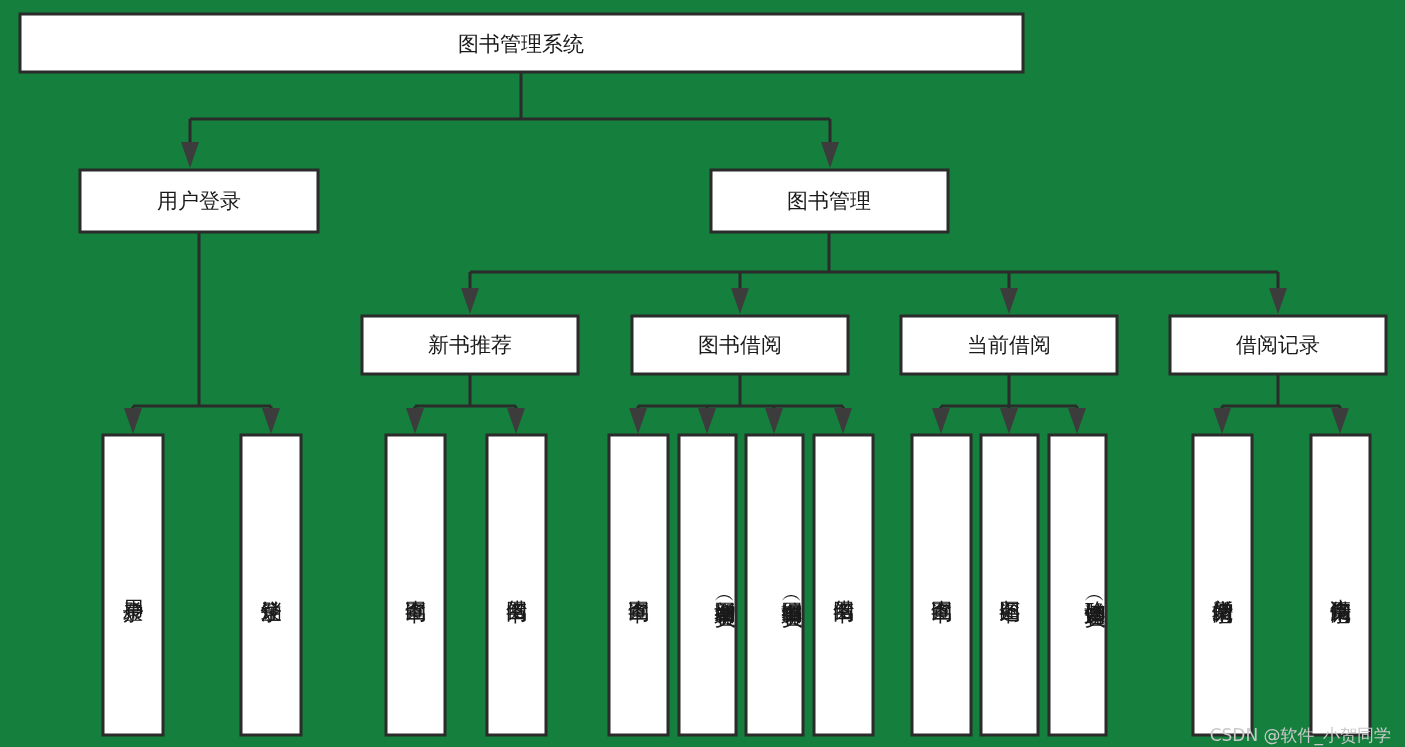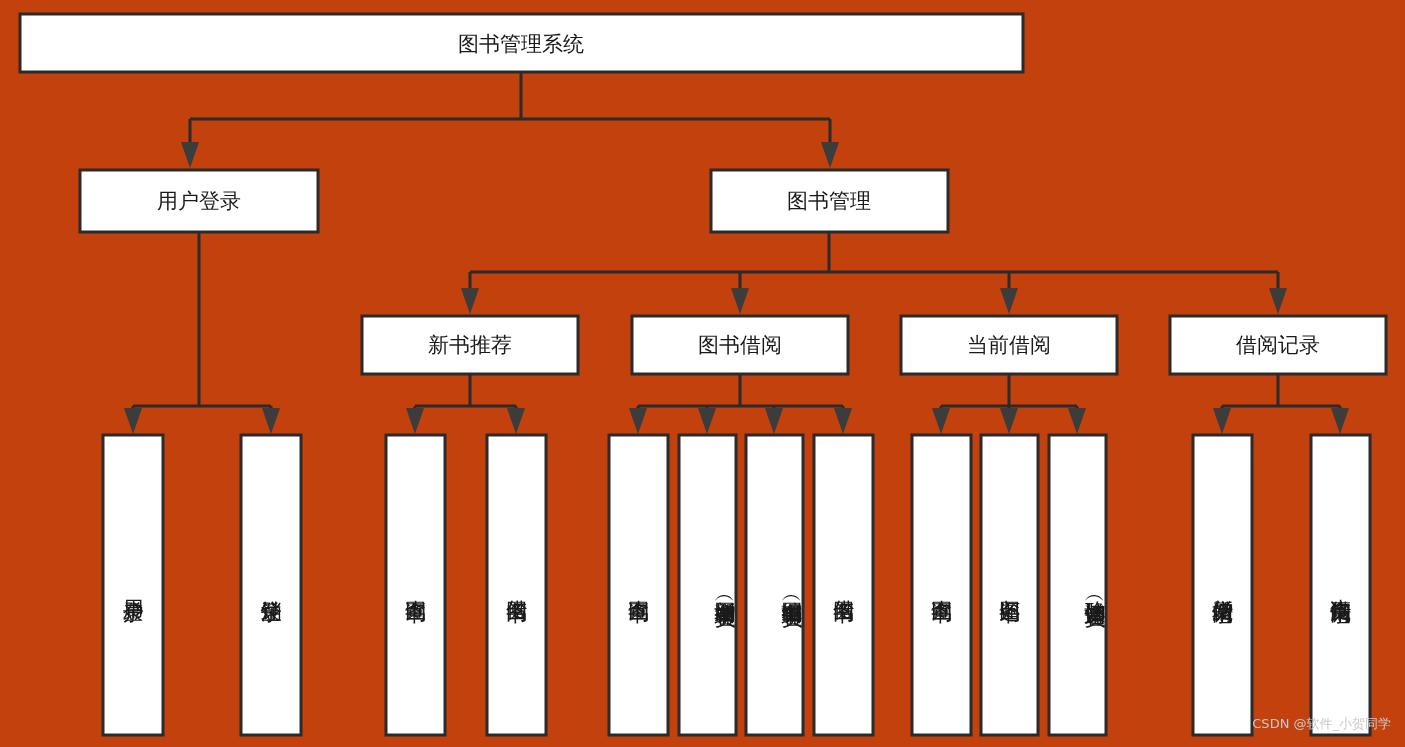--- a/index.html
+++ b/index.html
@@ -10,21 +10,21 @@
   body {
     width: 1405px;
     height: 747px;
     font-family: "DejaVu Sans", "Liberation Sans", sans-serif;
     overflow: hidden;
   }
   #diagram-root {
     position: relative;
     width: 1405px;
     height: 747px;
-    background: #c2410c;
+    background: #15803d;
   }
   svg#tree-svg {
     position: absolute;
     left: 0;
     top: 0;
     width: 1405px;
     height: 747px;
   }
   .node-box {
     fill: #ffffff;
@@ -57,23 +57,23 @@
     line-height: 1.06;
     color: #1a1a1a;
     letter-spacing: 1px;
     white-space: nowrap;
     pointer-events: none;
     text-align: center;
   }
   .watermark {
     position: absolute;
     right: 14px;
-    bottom: 14px;
-    font-family: "DejaVu Sans", "Liberation Sans", sans-serif;
-    font-size: 13px;
+    bottom: 0;
+    font-family: "DejaVu Sans", "Liberation Sans", sans-serif;
+    font-size: 17px;
     color: #c9c9c9;
     white-space: nowrap;
     pointer-events: none;
   }
 </style>
 </head>
 <body>
 
 <div id="diagram-root">
 

